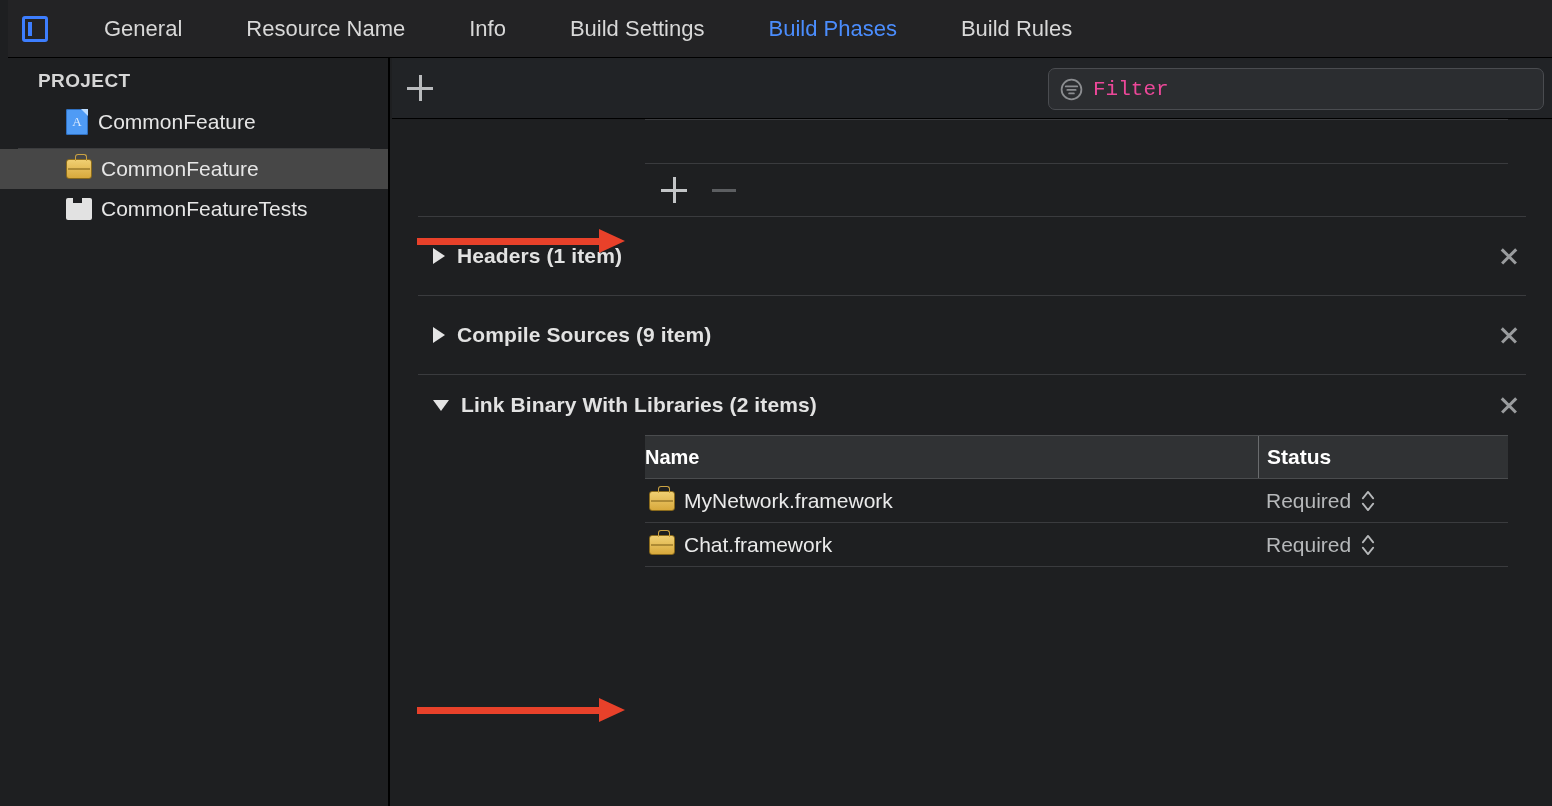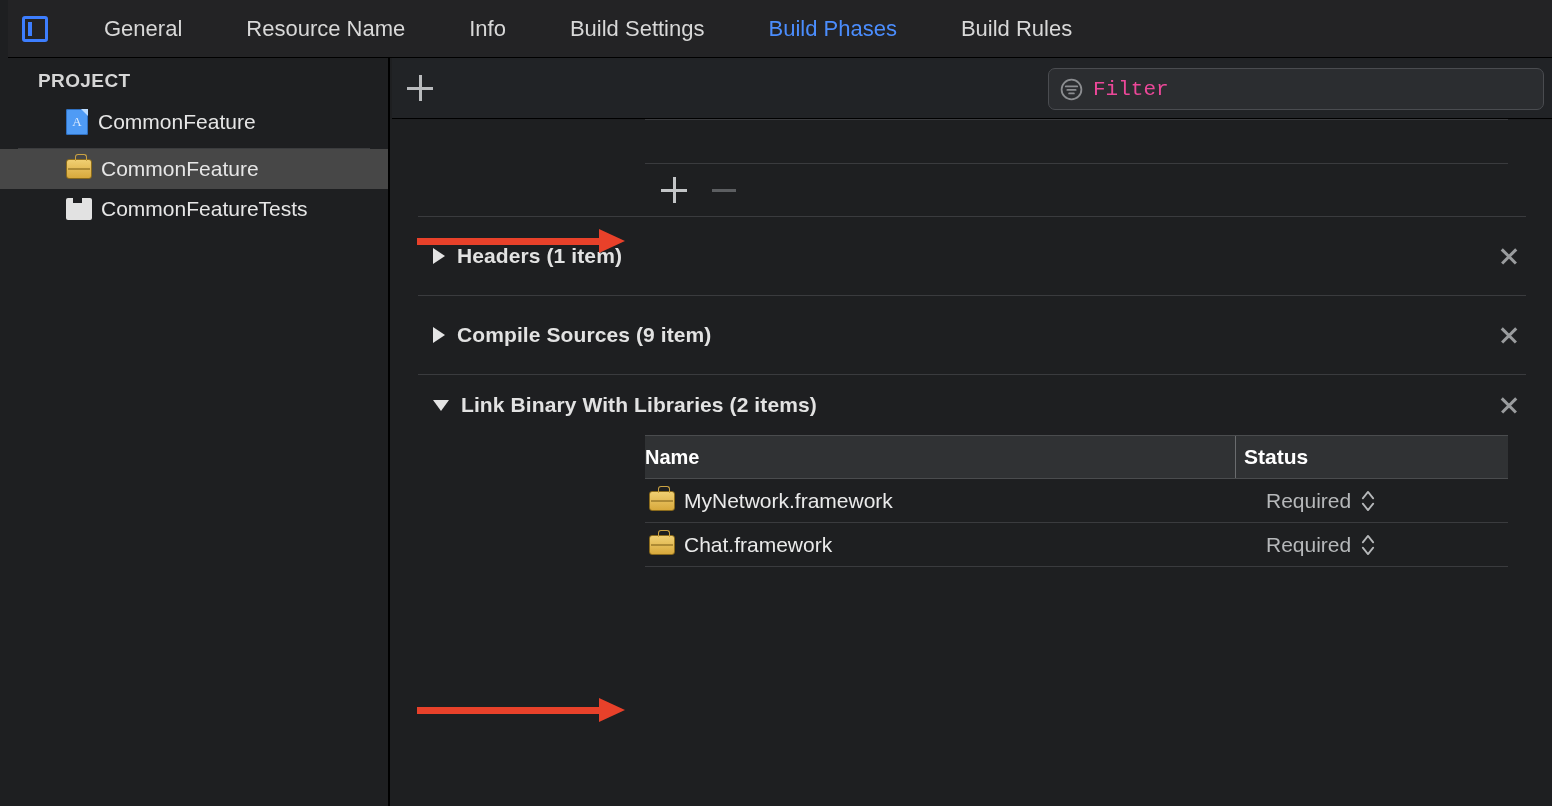--- a/index.html
+++ b/index.html
@@ -183,21 +183,21 @@
   .lb-table { margin-left: 253px; margin-right: 44px; }
   .lb-head {
     display: flex; height: 44px; background: #303234;
     border-top: 1px solid #4a4c4e; border-bottom: 1px solid #4a4c4e;
   }
   .lb-head .col-name {
     flex: 1; display: flex; align-items: center; 
     font-size: 20px; color: #ffffff; font-weight: bold;
   }
   .lb-head .col-status {
-    width: 273px; display: flex; align-items: center; padding-left: 8px;
+    width: 250px; display: flex; align-items: center; padding-left: 8px;
     font-size: 21px; color: #ffffff; font-weight: bold;
     border-left: 1px solid #6a6c6e;
   }
   .lb-row {
     display: flex; height: 44px; border-bottom: 1px solid #3a3b3e;
     align-items: center;
   }
   .lb-row .col-name {
     flex: 1; display: flex; align-items: center; padding-left: 4px;
     font-size: 21px; color: #eaeaea;

